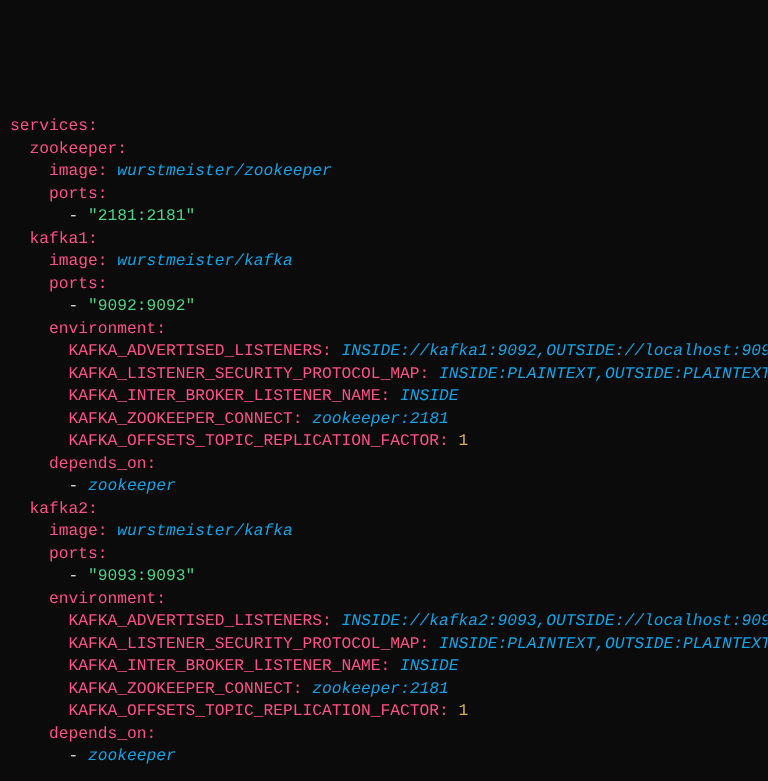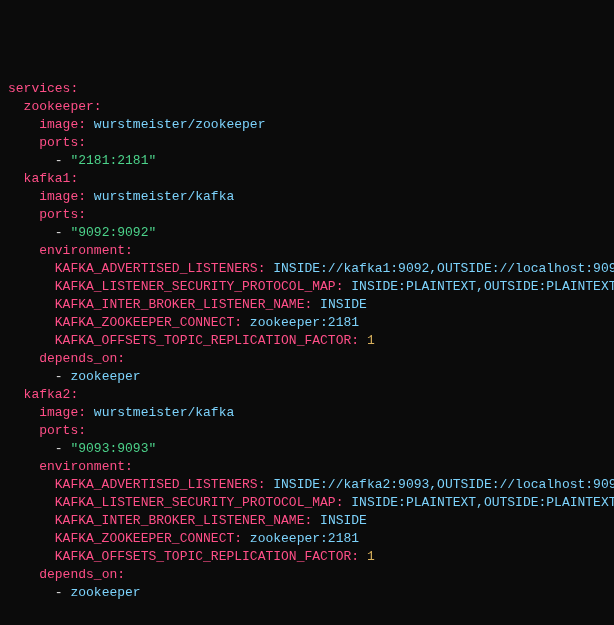--- a/index.html
+++ b/index.html
@@ -8,23 +8,23 @@
     background: #0b0b0b;
     font-family: "Consolas", "Monaco", "Courier New", monospace;
     font-size: 13px;
     line-height: 18px;
     color: #e0e0e0;
     white-space: pre;
   }
   .key   { color: #ff4f88; }      
   .str   { color: #4cd28a; }      
   .num   { color: #d8b05c; }      
-  .scal  { color: #7dd3fc; }      
+  .scal  { color: #0ea5e9; font-style: italic; }      
   .dash  { color: #e0e0e0; }
-  .code  { display: block; }
+  .code  { display: block; margin-top: 12px; }
 </style>
 </head>
 <body>
 
 
 
 <div id="code" class="code"><div><span></span><span class="key">services:</span></div><div><span>  </span><span class="key">zookeeper:</span></div><div><span>    </span><span class="key">image:</span><span> </span><span class="scal">wurstmeister/zookeeper</span></div><div><span>    </span><span class="key">ports:</span></div><div><span>      </span><span class="dash">- </span><span class="str">"2181:2181"</span></div><div><span>  </span><span class="key">kafka1:</span></div><div><span>    </span><span class="key">image:</span><span> </span><span class="scal">wurstmeister/kafka</span></div><div><span>    </span><span class="key">ports:</span></div><div><span>      </span><span class="dash">- </span><span class="str">"9092:9092"</span></div><div><span>    </span><span class="key">environment:</span></div><div><span>      </span><span class="key">KAFKA_ADVERTISED_LISTENERS:</span><span> </span><span class="scal">INSIDE://kafka1:9092,OUTSIDE://localhost:9092</span></div><div><span>      </span><span class="key">KAFKA_LISTENER_SECURITY_PROTOCOL_MAP:</span><span> </span><span class="scal">INSIDE:PLAINTEXT,OUTSIDE:PLAINTEXT</span></div><div><span>      </span><span class="key">KAFKA_INTER_BROKER_LISTENER_NAME:</span><span> </span><span class="scal">INSIDE</span></div><div><span>      </span><span class="key">KAFKA_ZOOKEEPER_CONNECT:</span><span> </span><span class="scal">zookeeper:2181</span></div><div><span>      </span><span class="key">KAFKA_OFFSETS_TOPIC_REPLICATION_FACTOR:</span><span> </span><span class="num">1</span></div><div><span>    </span><span class="key">depends_on:</span></div><div><span>      </span><span class="dash">- </span><span class="scal">zookeeper</span></div><div><span>  </span><span class="key">kafka2:</span></div><div><span>    </span><span class="key">image:</span><span> </span><span class="scal">wurstmeister/kafka</span></div><div><span>    </span><span class="key">ports:</span></div><div><span>      </span><span class="dash">- </span><span class="str">"9093:9093"</span></div><div><span>    </span><span class="key">environment:</span></div><div><span>      </span><span class="key">KAFKA_ADVERTISED_LISTENERS:</span><span> </span><span class="scal">INSIDE://kafka2:9093,OUTSIDE://localhost:9093</span></div><div><span>      </span><span class="key">KAFKA_LISTENER_SECURITY_PROTOCOL_MAP:</span><span> </span><span class="scal">INSIDE:PLAINTEXT,OUTSIDE:PLAINTEXT</span></div><div><span>      </span><span class="key">KAFKA_INTER_BROKER_LISTENER_NAME:</span><span> </span><span class="scal">INSIDE</span></div><div><span>      </span><span class="key">KAFKA_ZOOKEEPER_CONNECT:</span><span> </span><span class="scal">zookeeper:2181</span></div><div><span>      </span><span class="key">KAFKA_OFFSETS_TOPIC_REPLICATION_FACTOR:</span><span> </span><span class="num">1</span></div><div><span>    </span><span class="key">depends_on:</span></div><div><span>      </span><span class="dash">- </span><span class="scal">zookeeper</span></div></div>
 
 
 

